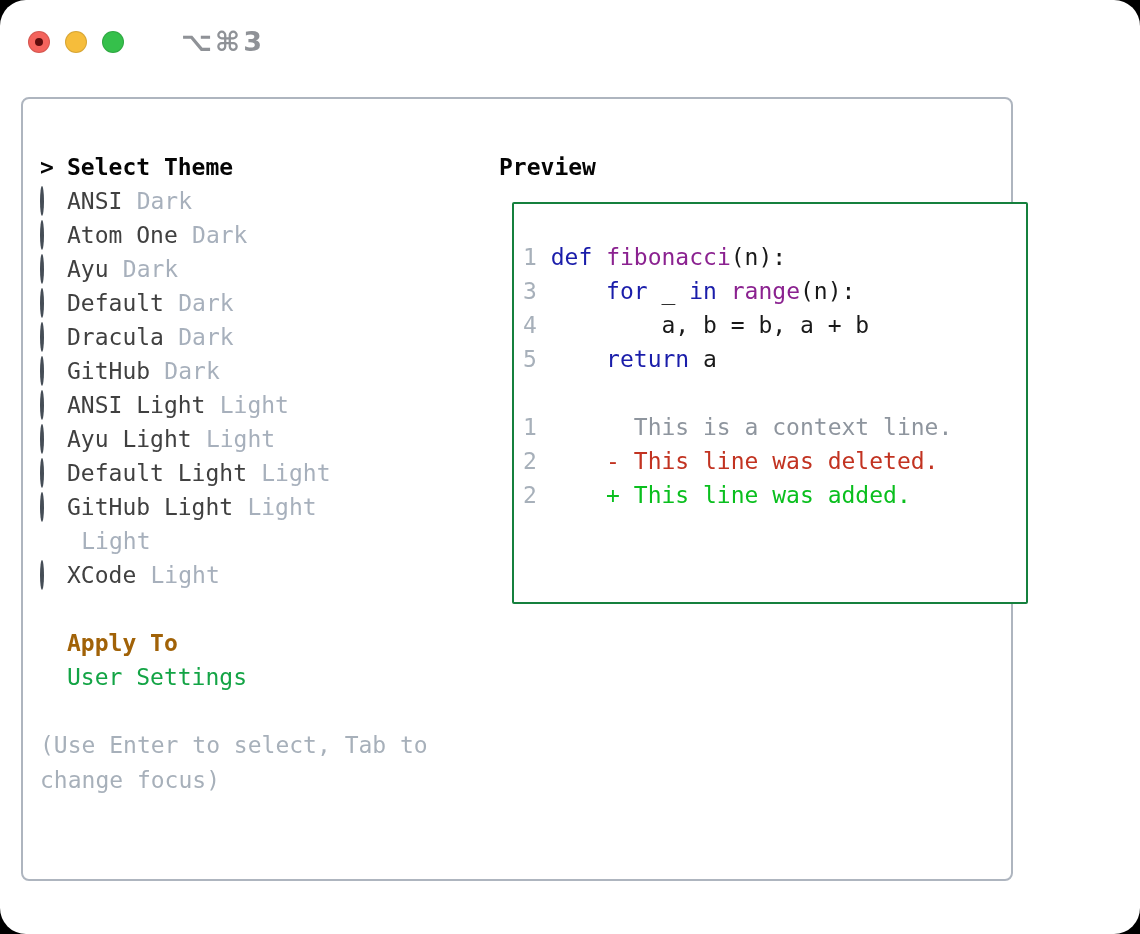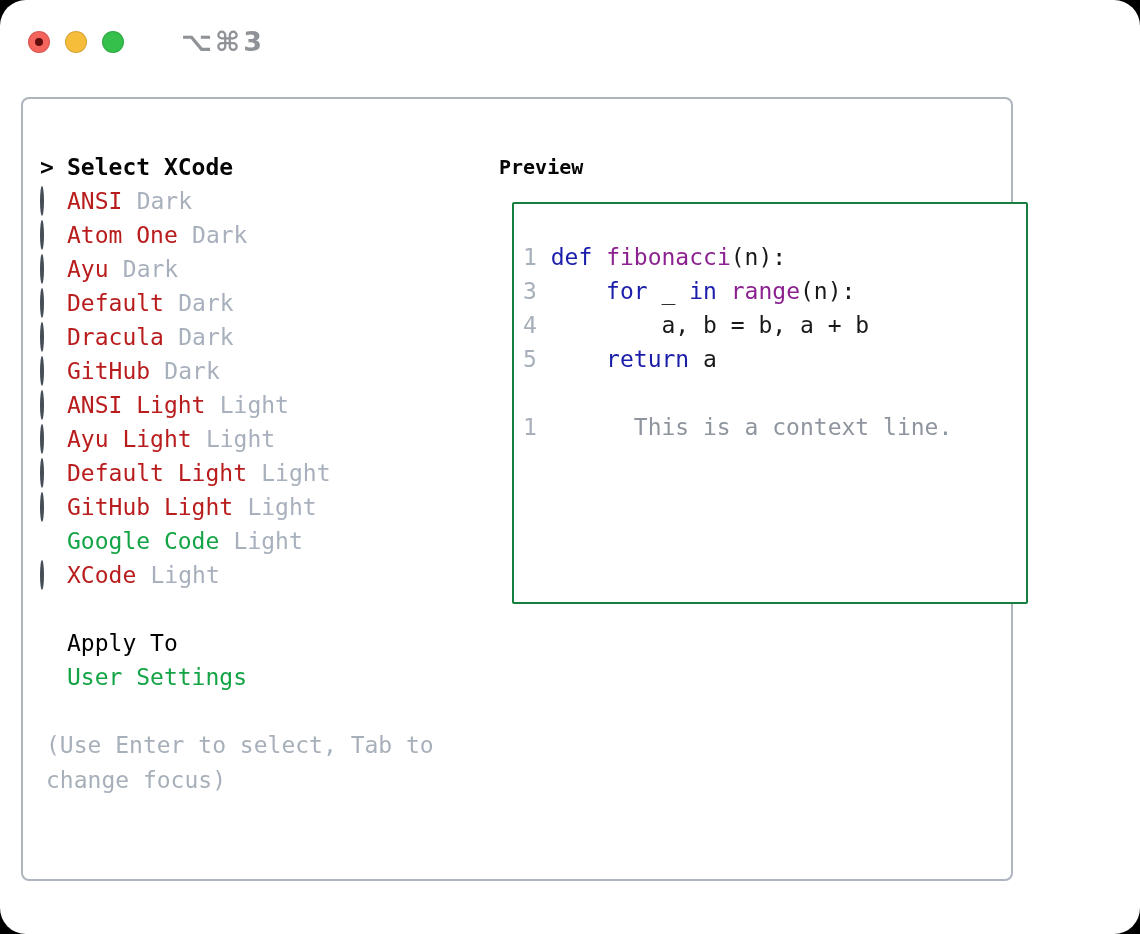--- a/index.html
+++ b/index.html
@@ -28,30 +28,30 @@
   }
   
   .leftcol{position:absolute;left:17px;top:51px;font-size:23px;}
   .row{display:flex;height:34px;line-height:34px;white-space:pre;}
   .marker{display:inline-block;width:27px;flex:0 0 27px;}
   .hdr-marker{font-weight:bold;color:#050505;}
   .radio{width:14px;height:14px;border:2px solid #454d56;border-radius:50%;
          box-sizing:border-box;margin-top:10px;}
   .radio.sel{width:15px;height:15px;border:none;background:#13a445;margin-top:9px;}
   .hdr-label{font-weight:bold;color:#050505;}
-  .t-name{color:#b91c1c;}
+  .t-name{color:#404040;}
   .t-name.sel{color:#13a445;}
   .t-tag{color:#a7b0bc;margin-left:0.62em;}
   .opt-label{color:#343b43;}
   .opt-label.sel{color:#13a445;text-align:center;}
   .spacer{height:34px;}
-  .help{width:452px;color:#a7b0ba;font-size:23px;line-height:35px;margin-top:0;margin-left:6px;}
+  .help{width:452px;color:#a7b0ba;font-size:23px;line-height:35px;margin-top:0;}
   
   .preview-hdr{position:absolute;left:476px;top:51px;height:34px;line-height:34px;
-               font-size:20px;font-weight:bold;color:#050505;}
+               font-size:23px;font-weight:bold;color:#050505;}
   .preview-box{
     position:absolute;left:489px;top:103px;width:516px;height:402px;
     border:2px solid #15803d;border-radius:2px;box-sizing:border-box;
     padding:36px 0 0 9px;overflow:hidden;background:#fff;
   }
   .cl{margin:0;height:34px;line-height:34px;font-size:23px;
       font-family:"DejaVu Sans Mono","Liberation Mono",monospace;}
   .ln{color:#a7b0ba;}
   .kw{color:#1a1daa;}
   .fn{color:#8b2290;}
@@ -73,59 +73,61 @@
     <button class="light yellow"></button>
     <button class="light green"></button>
     <span class="win-title">⌥⌘3</span>
   </div>
 
   <div class="panel">
 
     <div class="leftcol">
       <div class="row">
         <span class="marker hdr-marker">&gt;</span>
-        <span class="hdr-label">Select XCode</span>
+        <span class="hdr-label">Select Theme</span>
       </div>
 
       <div id="theme-items">
           <div class="row"><span class="marker"><span class="radio"></span></span><span class="t-name">ANSI</span><span class="t-tag">Dark</span></div>
           <div class="row"><span class="marker"><span class="radio"></span></span><span class="t-name">Atom One</span><span class="t-tag">Dark</span></div>
           <div class="row"><span class="marker"><span class="radio"></span></span><span class="t-name">Ayu</span><span class="t-tag">Dark</span></div>
           <div class="row"><span class="marker"><span class="radio"></span></span><span class="t-name">Default</span><span class="t-tag">Dark</span></div>
           <div class="row"><span class="marker"><span class="radio"></span></span><span class="t-name">Dracula</span><span class="t-tag">Dark</span></div>
           <div class="row"><span class="marker"><span class="radio"></span></span><span class="t-name">GitHub</span><span class="t-tag">Dark</span></div>
           <div class="row"><span class="marker"><span class="radio"></span></span><span class="t-name">ANSI Light</span><span class="t-tag">Light</span></div>
           <div class="row"><span class="marker"><span class="radio"></span></span><span class="t-name">Ayu Light</span><span class="t-tag">Light</span></div>
           <div class="row"><span class="marker"><span class="radio"></span></span><span class="t-name">Default Light</span><span class="t-tag">Light</span></div>
           <div class="row"><span class="marker"><span class="radio"></span></span><span class="t-name">GitHub Light</span><span class="t-tag">Light</span></div>
-          <div class="row"><span class="marker"><span class="radio sel"></span></span><span class="t-name sel">Google Code</span><span class="t-tag">Light</span></div>
+          <div class="row"><span class="marker"><span class="radio sel"></span></span><span class="t-tag">Light</span></div>
           <div class="row"><span class="marker"><span class="radio"></span></span><span class="t-name">XCode</span><span class="t-tag">Light</span></div>
         </div>
 
       <div class="spacer"></div>
 
       <div class="row">
         <span class="marker"></span>
-        <span style="color:#000000;">Apply To</span>
+        <span style="color:#a16207;font-weight:bold;">Apply To</span>
       </div>
 
       <div id="apply-options">
           <div class="row"><span class="marker"><span class="radio sel"></span></span><span class="opt-label sel">User Settings</span></div>
         </div>
 
       <div class="spacer"></div>
 
       <div class="help">(Use Enter to select, Tab to change focus)</div>
     </div>
 
     <div class="preview-hdr">Preview</div>
 
     <div class="preview-box" id="preview-box">
         <pre class="cl"><span class="ln">1</span><span class="pl"> </span><span class="kw">def</span><span class="pl"> </span><span class="fn">fibonacci</span><span class="pl">(n):</span></pre>
         <pre class="cl"><span class="ln">3</span><span class="pl">     </span><span class="kw">for</span><span class="pl"> _ </span><span class="kw">in</span><span class="pl"> </span><span class="fn">range</span><span class="pl">(n):</span></pre>
         <pre class="cl"><span class="ln">4</span><span class="pl">         a, b = b, a + b</span></pre>
         <pre class="cl"><span class="ln">5</span><span class="pl">     </span><span class="kw">return</span><span class="pl"> a</span></pre>
         <pre class="cl"><span class="ln"></span></pre>
         <pre class="cl"><span class="ln">1</span><span class="ctx">       This is a context line.</span></pre>
+        <pre class="cl"><span class="ln">2</span><span class="del">     - This line was deleted.</span></pre>
+        <pre class="cl"><span class="ln">2</span><span class="add">     + This line was added.</span></pre>
       </div>
 
   </div>
 </div>
 
 </body></html>

